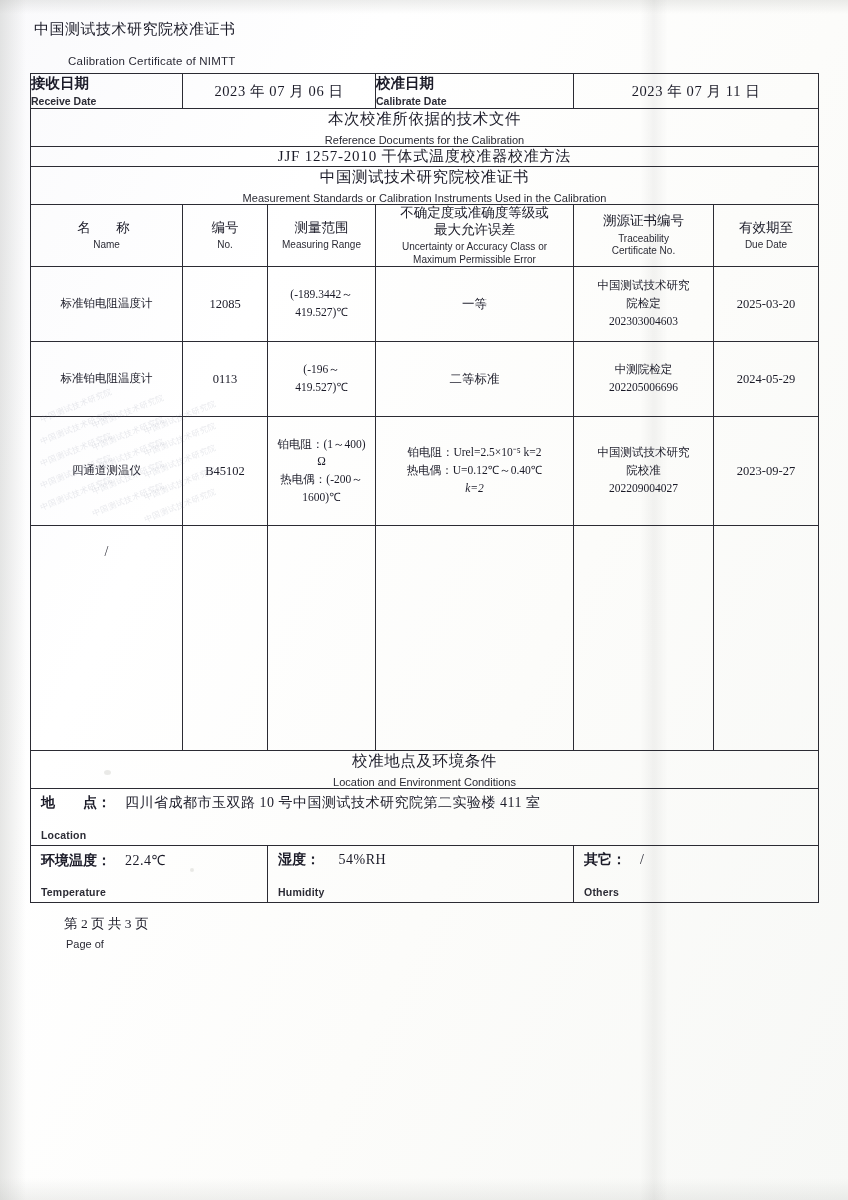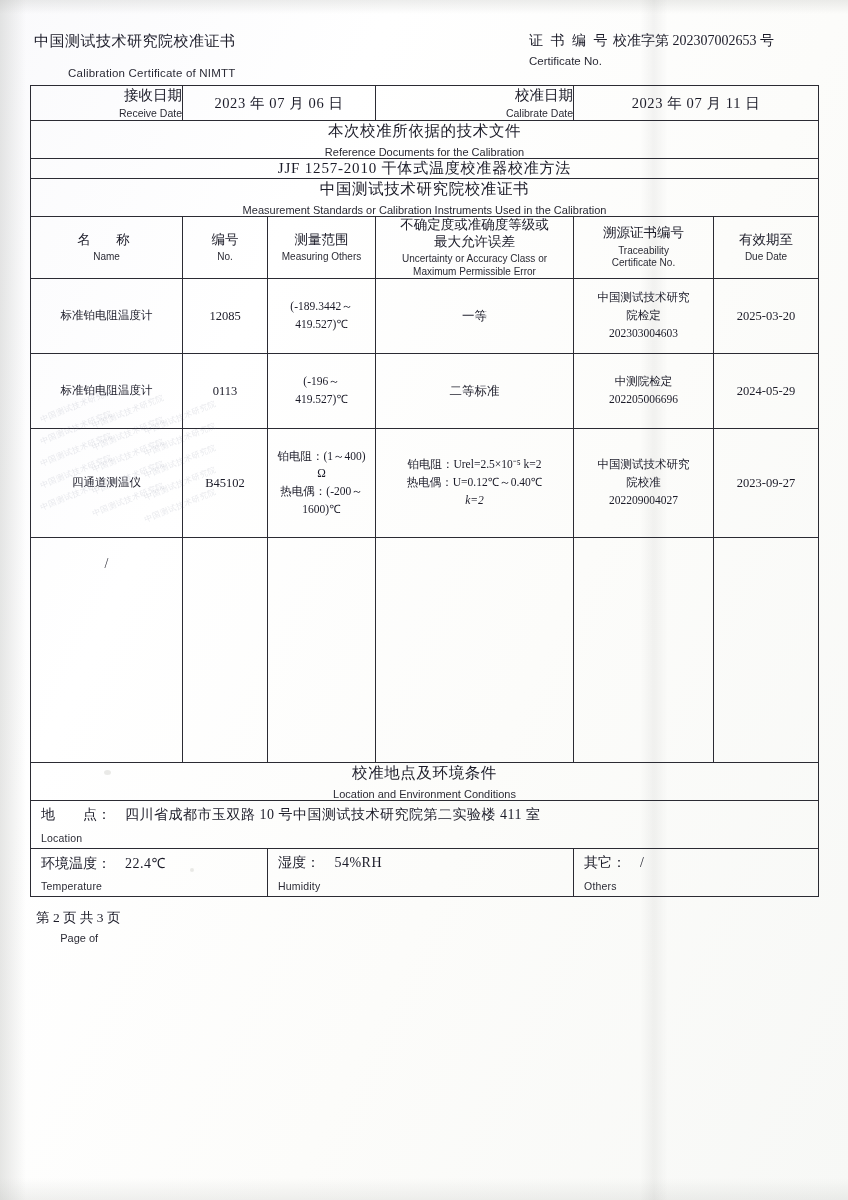--- a/index.html
+++ b/index.html
@@ -43,21 +43,21 @@
   .fold {
     position: absolute;
     top: 0; bottom: 0; width: 28px;
     background: linear-gradient(to right, rgba(0,0,0,0.0), rgba(0,0,0,0.045), rgba(0,0,0,0.0));
     pointer-events: none;
   }
 
   .content {
     position: absolute;
     left: 30px;
-    top: 32px;
+    top: 20px;
     width: 788px;
   }
 
   
   .hdr {
     display: flex;
     justify-content: space-between;
     align-items: flex-start;
     padding: 0 4px 6px 4px;
   }
@@ -96,21 +96,21 @@
     border-collapse: collapse;
     table-layout: fixed;
   }
   table.cert td {
     border: 1px solid #2b2b33;
     vertical-align: middle;
     padding: 0;
   }
   .cellpad { padding: 6px 8px; }
 
-  .bi { text-align: right; line-height: 1.25; }
+  .bi { text-align: left; line-height: 1.25; font-weight: bold; }
   .bi .cn { font-size: 14.5px; }
   .bi .en {
     font-family: "Liberation Sans", sans-serif;
     font-size: 10.5px;
     color: #2b2b35;
     margin-top: 3px;
   }
   .val {
     text-align: center;
     font-size: 14.5px;
@@ -157,28 +157,28 @@
 
   .slash { text-align: center; font-size: 14px; color: #3a3a44; }
 
   
   .locrow { height: 46px; }
   .kv {
     display: flex;
     align-items: baseline;
     padding: 4px 10px;
   }
-  .kv .k { line-height: 1.15; }
+  .kv .k { line-height: 1.15; font-weight: bold; }
   .kv .k .cn { font-size: 14px; }
   .kv .k .en {
     font-family: "Liberation Sans", sans-serif;
     font-size: 10.5px;
     color: #2b2b35;
     display: block;
-    margin-top: 8px;
+    margin-top: 17px;
     letter-spacing: .2px;
   }
   .kv .v {
     font-size: 14px;
     padding-left: 14px;
     letter-spacing: .5px;
   }
 
   .decl { padding: 6px 10px 10px 10px; }
   .decl .t .cn { font-size: 13.5px; }
@@ -203,21 +203,21 @@
     margin-top: 12px;
     padding: 0 6px;
   }
   .ftr .cn { font-size: 13.5px; }
   .ftr .en {
     font-family: "Liberation Sans", sans-serif;
     font-size: 11px;
     color: #2b2b35;
     margin-top: 5px;
   }
-  .ftr-right { text-align: center; padding-right: 90px; }
+  .ftr-right { text-align: left; padding-right: 90px; margin-left: 28px; }
   .ftr-right .en { padding-left: 2px; }
 
   
   .wm {
     position: absolute;
     pointer-events: none;
     color: rgba(120,130,150,0.18);
     font-size: 8px;
     font-family: "Liberation Sans", sans-serif;
     transform: rotate(-22deg);
@@ -242,27 +242,20 @@
 
   <div class="stain" style="left:104px; top:770px; width:7px; height:5px;"></div>
   <div class="stain" style="left:190px; top:868px; width:4px; height:4px;"></div>
 
   <div class="content">
 
     <div class="hdr">
       <div class="hdr-left">
         <div class="cn">中国测试技术研究院校准证书</div>
         <div class="en">Calibration Certificate of NIMTT</div>
-      </div>
-      <div class="hdr-right">
-        <div class="cn">
-          <span class="lbl">证 书 编 号</span>
-          <span>校准字第 202307002653 号</span>
-        </div>
-        <div class="en">Certificate No.</div>
       </div>
     </div>
 
     <table class="cert">
       <colgroup>
         <col style="width:152px">
         <col style="width:85px">
         <col style="width:108px">
         <col style="width:198px">
         <col style="width:140px">
@@ -305,21 +298,21 @@
         <td class="hcell">
           <div class="cn sp">名　称</div>
           <div class="en">Name</div>
         </td>
         <td class="hcell">
           <div class="cn">编号</div>
           <div class="en">No.</div>
         </td>
         <td class="hcell">
           <div class="cn">测量范围</div>
-          <div class="en">Measuring Others</div>
+          <div class="en">Measuring Range</div>
         </td>
         <td class="hcell">
           <div class="cn">不确定度或准确度等级或<br>最大允许误差</div>
           <div class="en">Uncertainty or Accuracy Class or<br>Maximum Permissible Error</div>
         </td>
         <td class="hcell">
           <div class="cn">溯源证书编号</div>
           <div class="en">Traceability<br>Certificate No.</div>
         </td>
         <td class="hcell">

